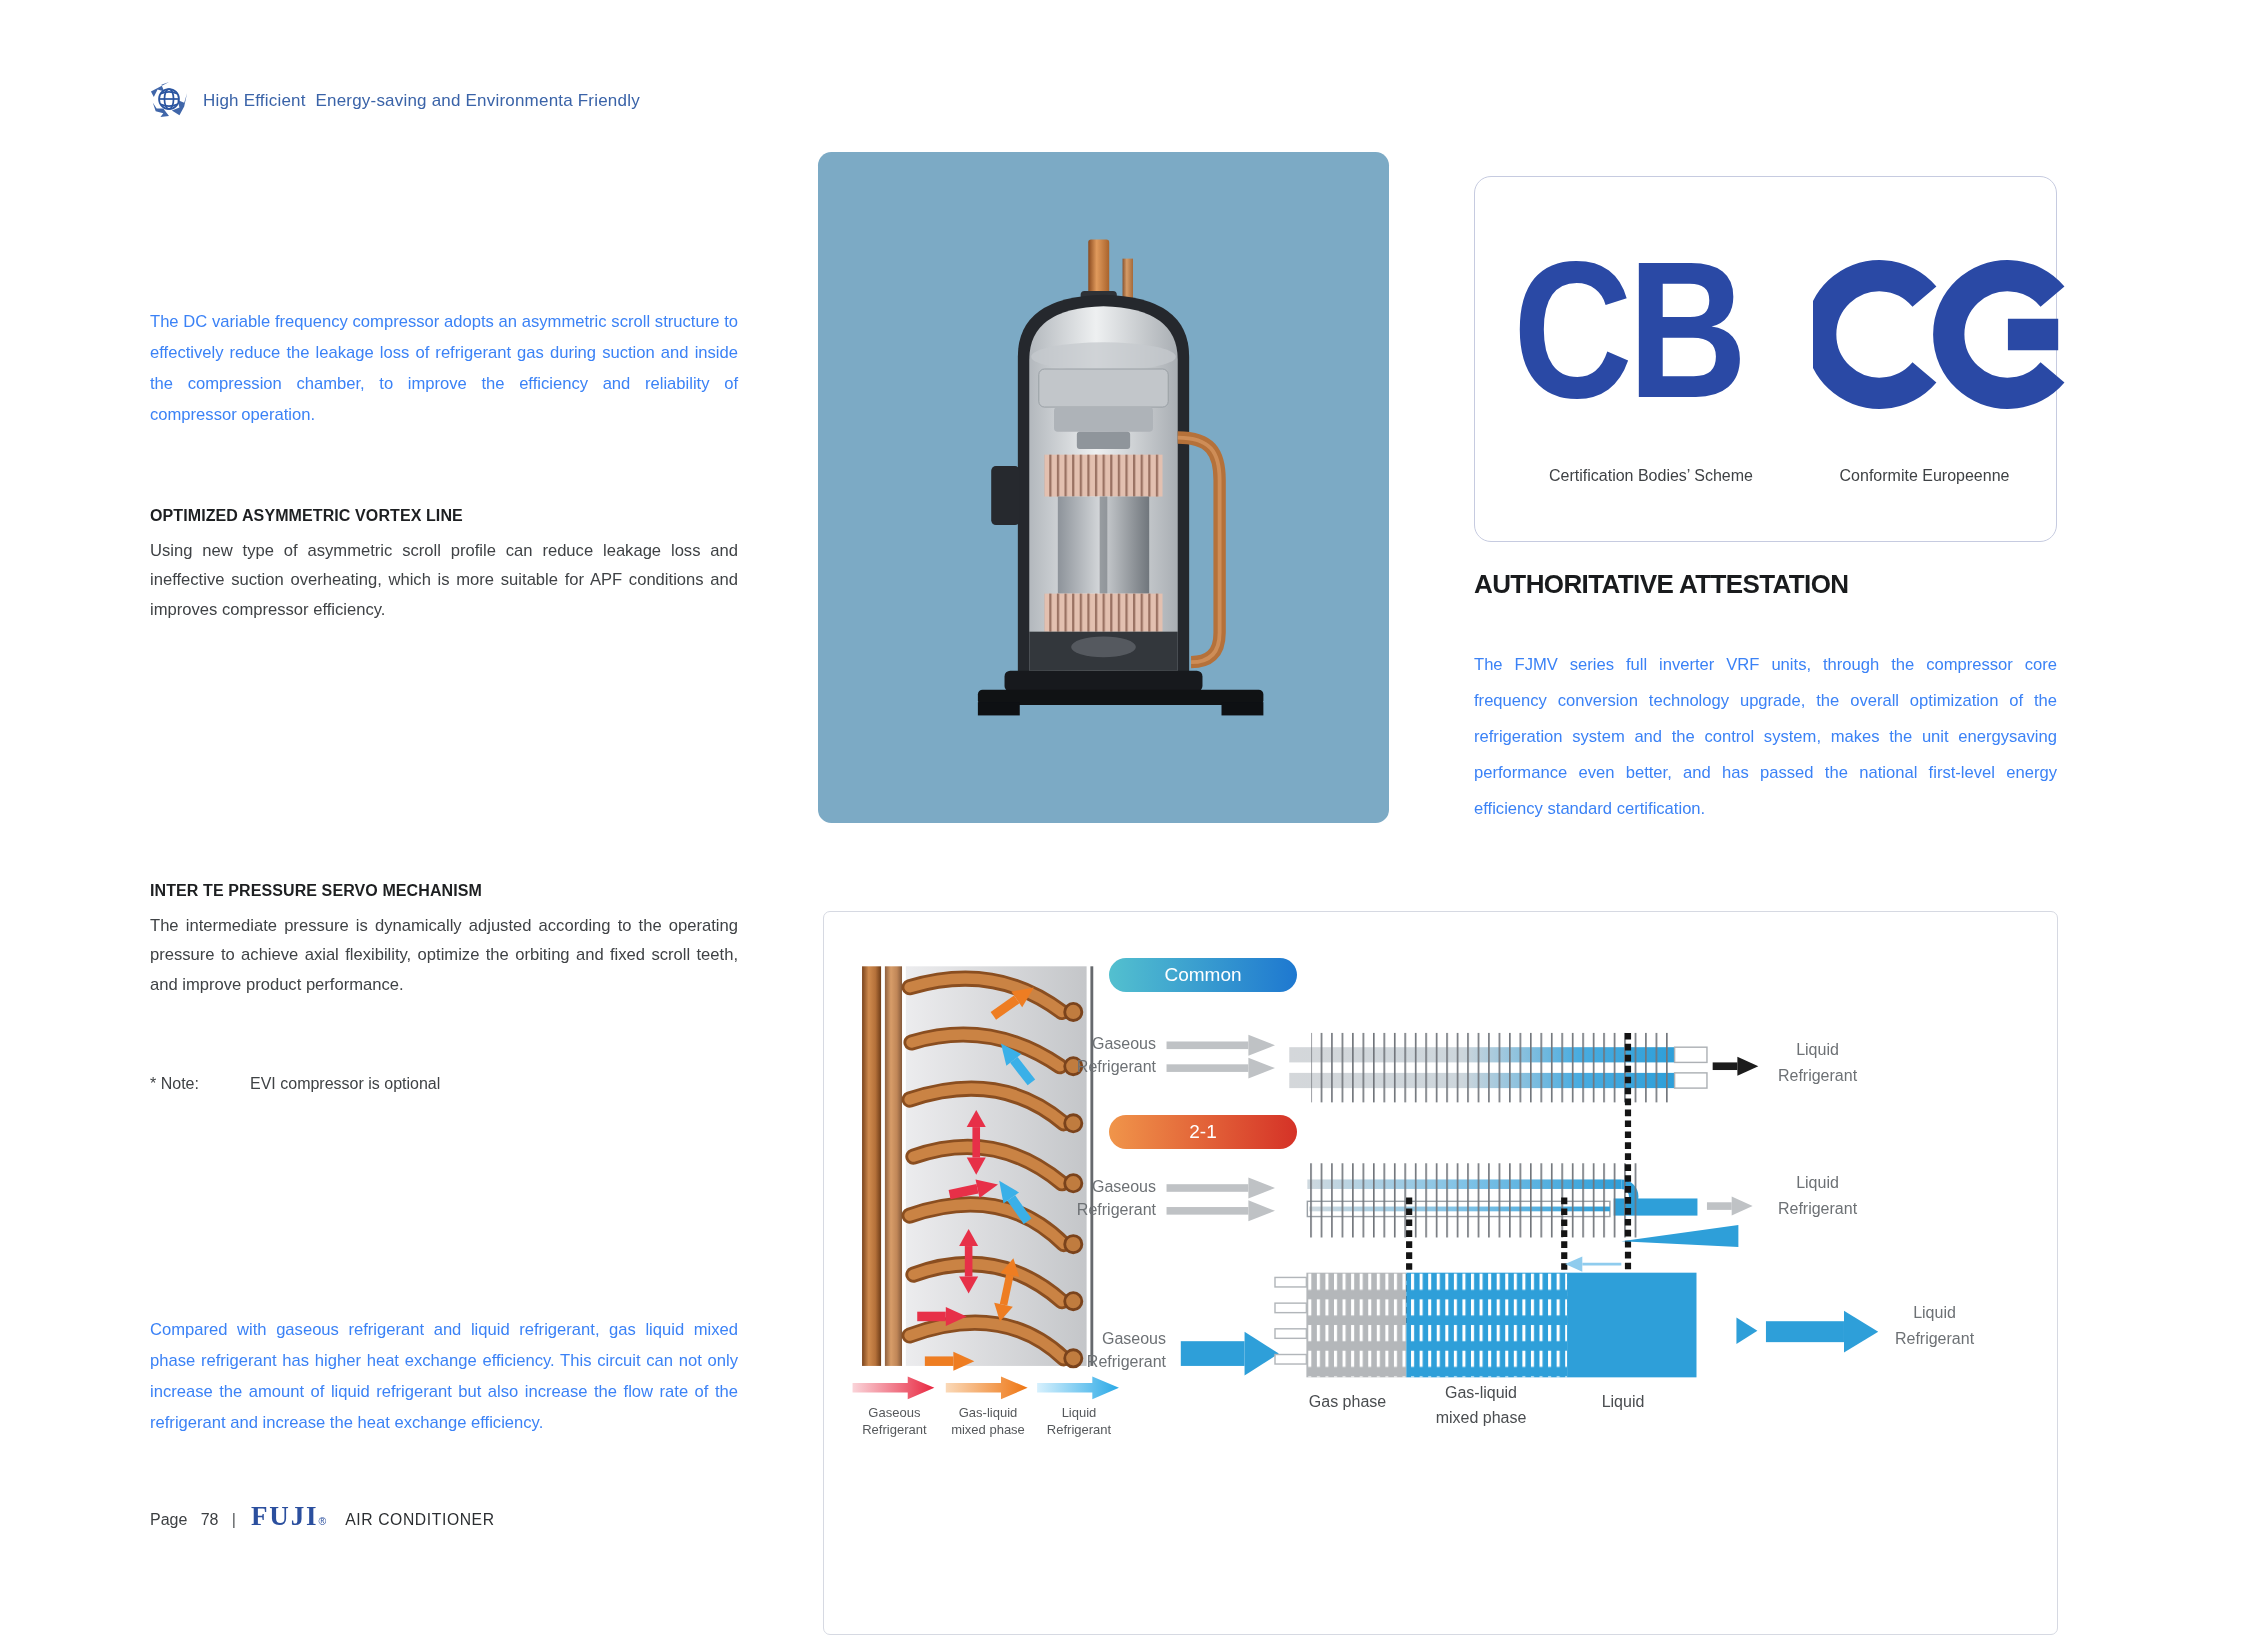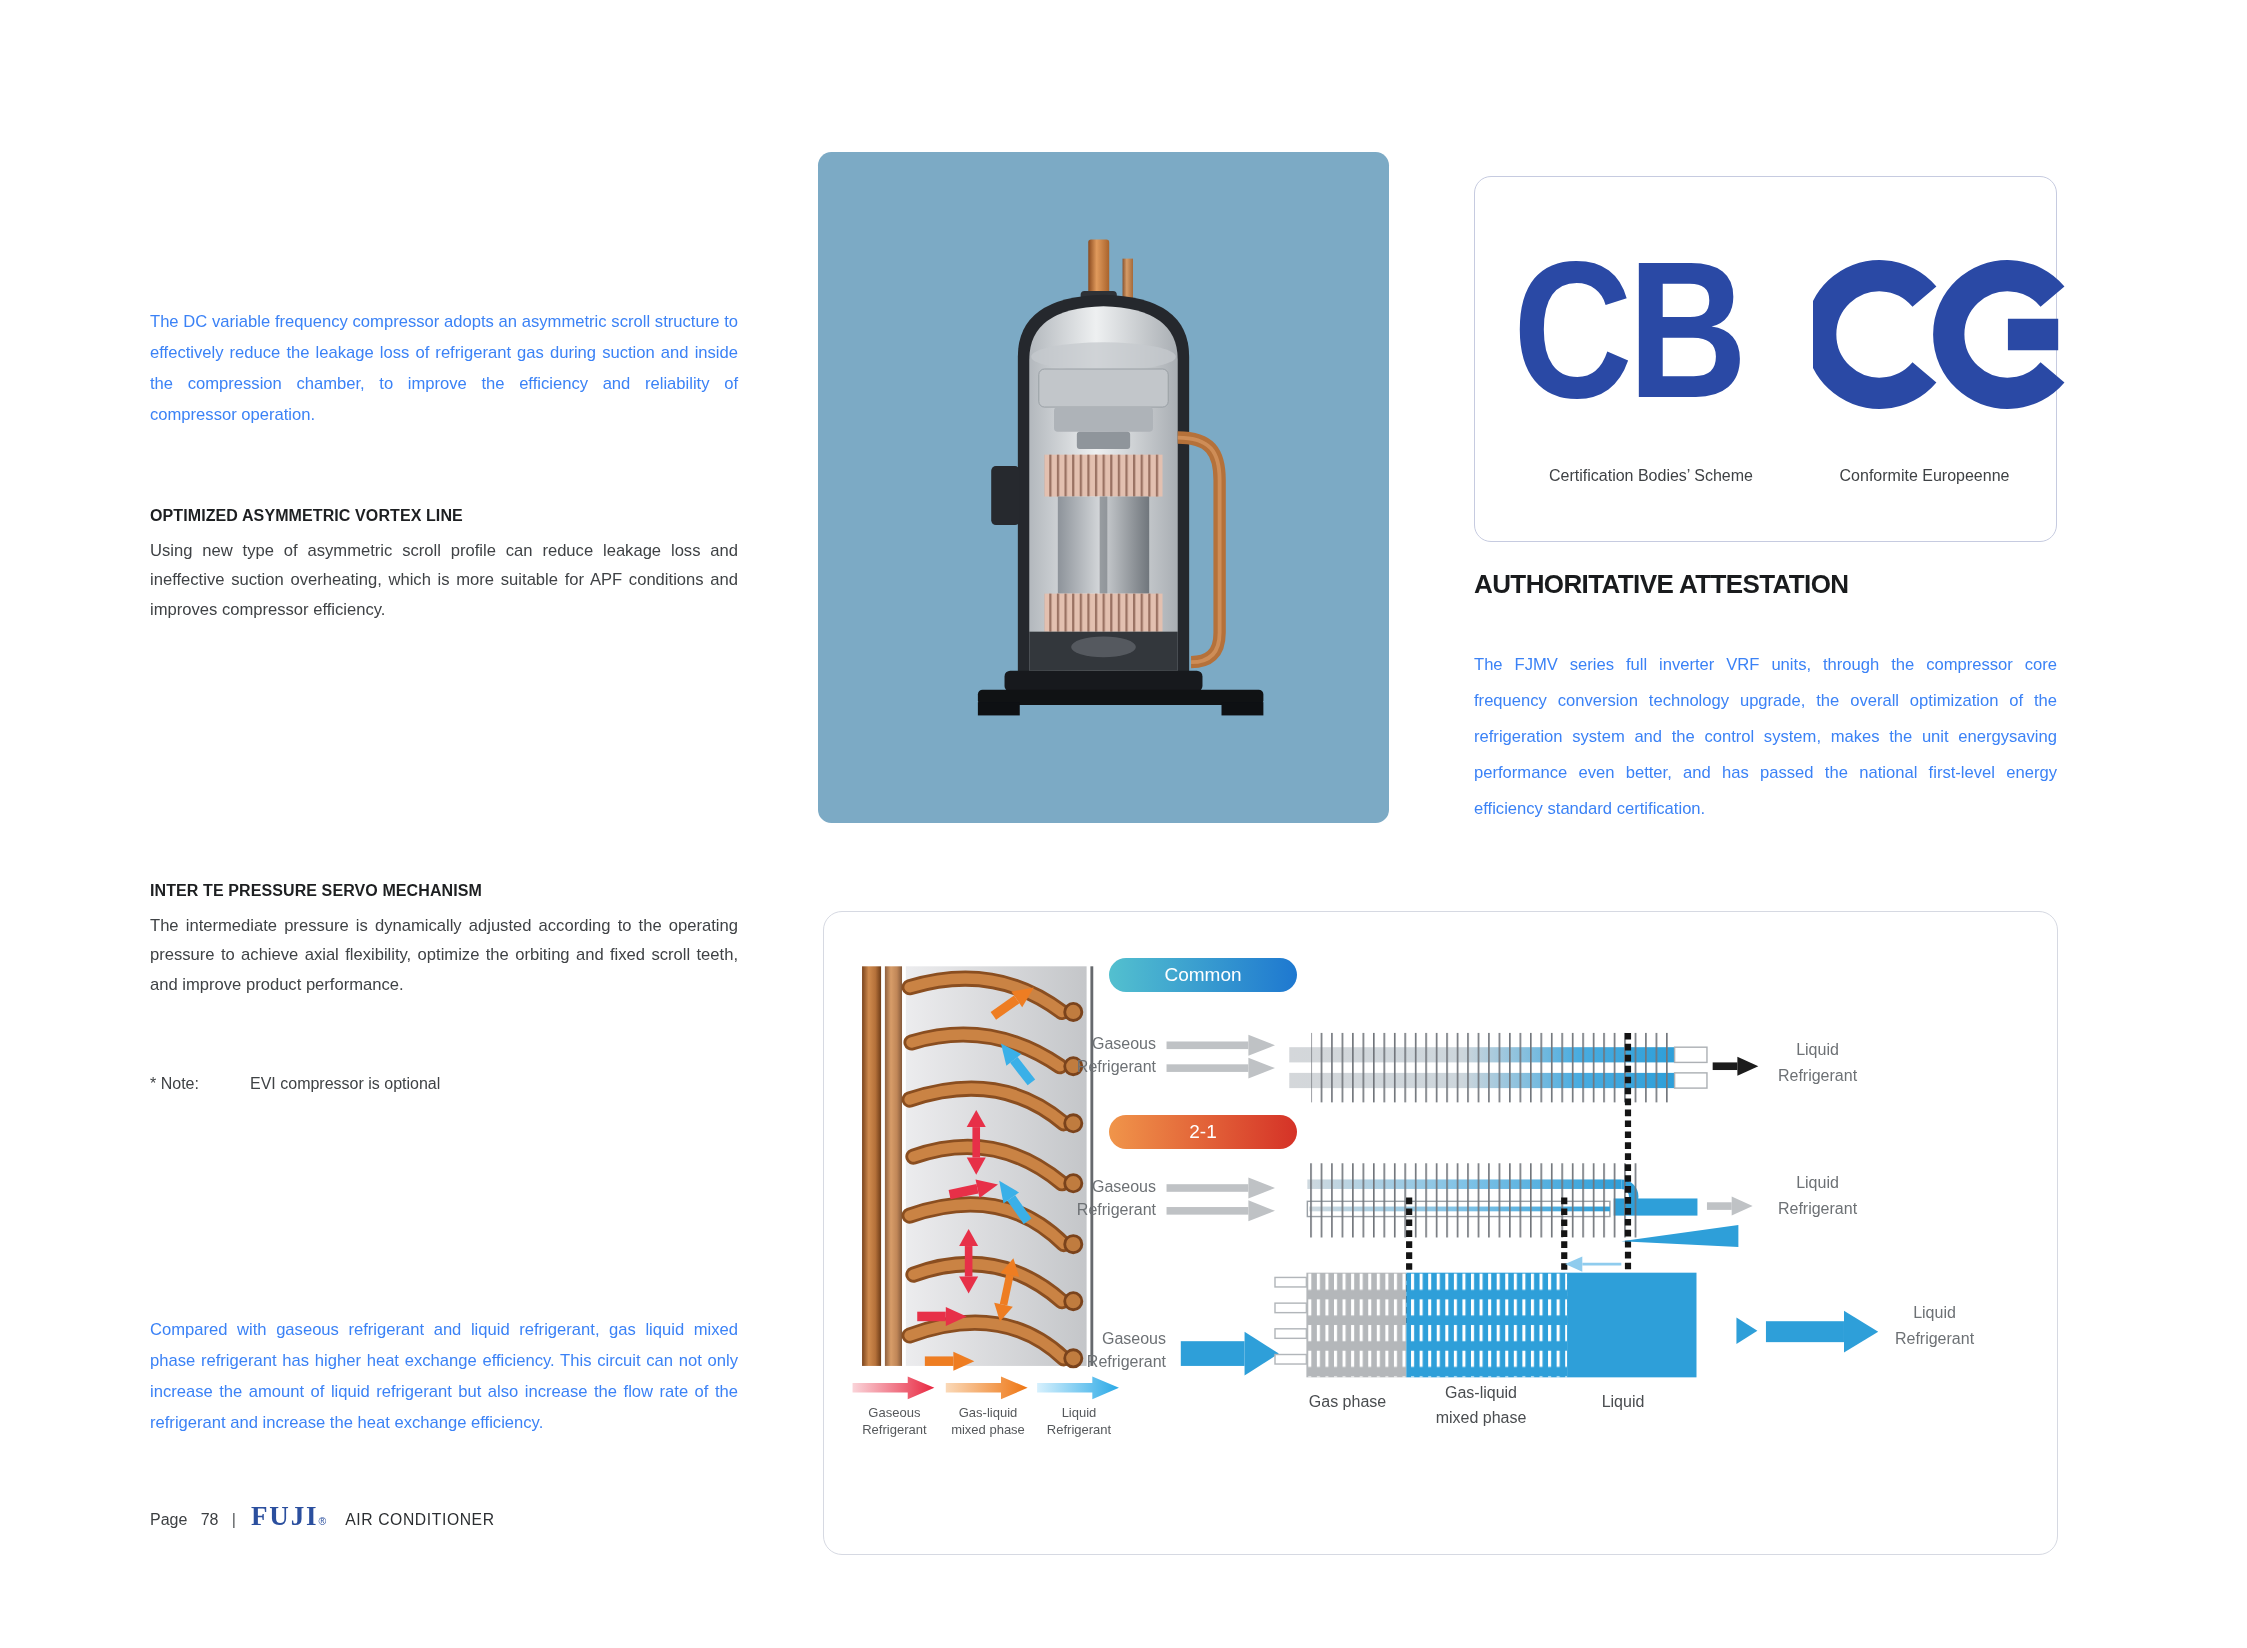--- a/index.html
+++ b/index.html
@@ -36,41 +36,60 @@
              border:1.4px solid #c6cbe0;border-radius:17px;box-sizing:border-box;margin-top:24px;}
   .cb-logo{left:38px;top:76px;font-size:195px;line-height:152px;font-weight:bold;color:#2a49a5;
            letter-spacing:-5.7px;transform:scaleX(.85);transform-origin:left top;}
   .cert-cap{font-size:16px;color:#3f4245;text-align:center;}
 
   
   .att{left:1474px;width:583px;}
   .att-body{font-size:16.6px;line-height:36px;text-align:justify;}
 
   
-  .diag-panel{left:823px;top:911px;width:1235px;height:644px;background:#fff;
-              border:1.4px solid #d6d9e2;border-radius:19px;box-sizing:border-box;}
+  .diag-panel{left:823px;top:911px;width:1235px;height:724px;background:#fff;
+              border:1.4px solid #d6d9e2;border-radius:7px;box-sizing:border-box;}
   .diag-panel svg.layer{position:absolute;left:0;top:0;}
   .badge{position:absolute;width:188px;height:34px;border-radius:17px;display:flex;
          align-items:center;justify-content:center;color:#fff;font-size:19px;}
   .badge-common{left:285px;top:46px;background:linear-gradient(90deg,#53c0cf,#1e78d0);}
   .badge-21{left:285px;top:203px;background:linear-gradient(90deg,#f0954a,#d53227);}
   .io{position:absolute;font-size:16px;line-height:23px;color:#6d7175;}
   .io.in{width:147px;text-align:right;}
   .io.out{width:133px;text-align:center;line-height:26px;}
   .callout{position:absolute;left:914px;top:311px;width:265px;padding:7.6px 13.3px;background:#2299d8;color:#fff;}
   .callout p{margin:0;font-size:14.7px;line-height:1.28;}
   .callout p + p{margin-top:4.8px;}
   .phase{position:absolute;font-size:16px;line-height:25px;color:#4a4d50;text-align:center;}
   .leg-lab{position:absolute;width:118px;font-size:13px;line-height:17px;color:#55585b;text-align:center;}
 </style>
 </head>
 <body>
 
 <div class="page">
 
+  <div class="abs" style="left:150px;top:80px;display:flex;align-items:center;">
+    <span style="margin-right:15px;display:inline-block;">
+      <svg width="38" height="38" viewBox="0 0 40 40">
+        <g stroke="#2b55a0" fill="none" stroke-width="1.8">
+          <circle cx="20" cy="20" r="10.5"></circle>
+          <ellipse cx="20" cy="20" rx="4.8" ry="10.5"></ellipse>
+          <line x1="9.5" y1="20" x2="30.5" y2="20"></line>
+          <path d="M11,14.5 Q20,10.5 29,14.5"></path>
+          <path d="M11,25.5 Q20,29.5 29,25.5"></path>
+        </g>
+        <g fill="#2b55a0">
+          <path d="M20,2 L12,5 L15,12 L8,10 L4,18 L1,12 Z" opacity=".9"></path>
+          <path d="M39,14 L36,24 L29,21 L31,29 L23,32 L31,37 L36,28 Z" opacity=".9"></path>
+          <path d="M3,24 L6,33 L14,35 L11,39 L20,38 L14,30 L7,30 Z" opacity=".9"></path>
+        </g>
+      </svg>
+    </span>
+    <span class="tagline">High Efficient  Energy-saving and Environmenta Friendly</span>
+  </div>
 
   <p class="abs para col-left" style="top:306px;">The DC variable frequency compressor adopts an asymmetric scroll structure to effectively reduce the leakage loss of refrigerant gas during suction and inside the compression chamber, to improve the efficiency and reliability of compressor operation.</p>
 
   <div class="abs col-left" style="top:507px;">
     <div class="sub-h">OPTIMIZED ASYMMETRIC VORTEX LINE</div>
     <p class="sub-p">Using new type of asymmetric scroll profile can reduce leakage loss and ineffective suction overheating, which is more suitable for APF conditions and improves compressor efficiency.</p>
   </div>
   <div class="abs col-left" style="top:882px;">
     <div class="sub-h">INTER TE PRESSURE SERVO MECHANISM</div>
     <p class="sub-p">The intermediate pressure is dynamically adjusted according to the operating pressure to achieve axial flexibility, optimize the orbiting and fixed scroll teeth, and improve product performance.</p>

